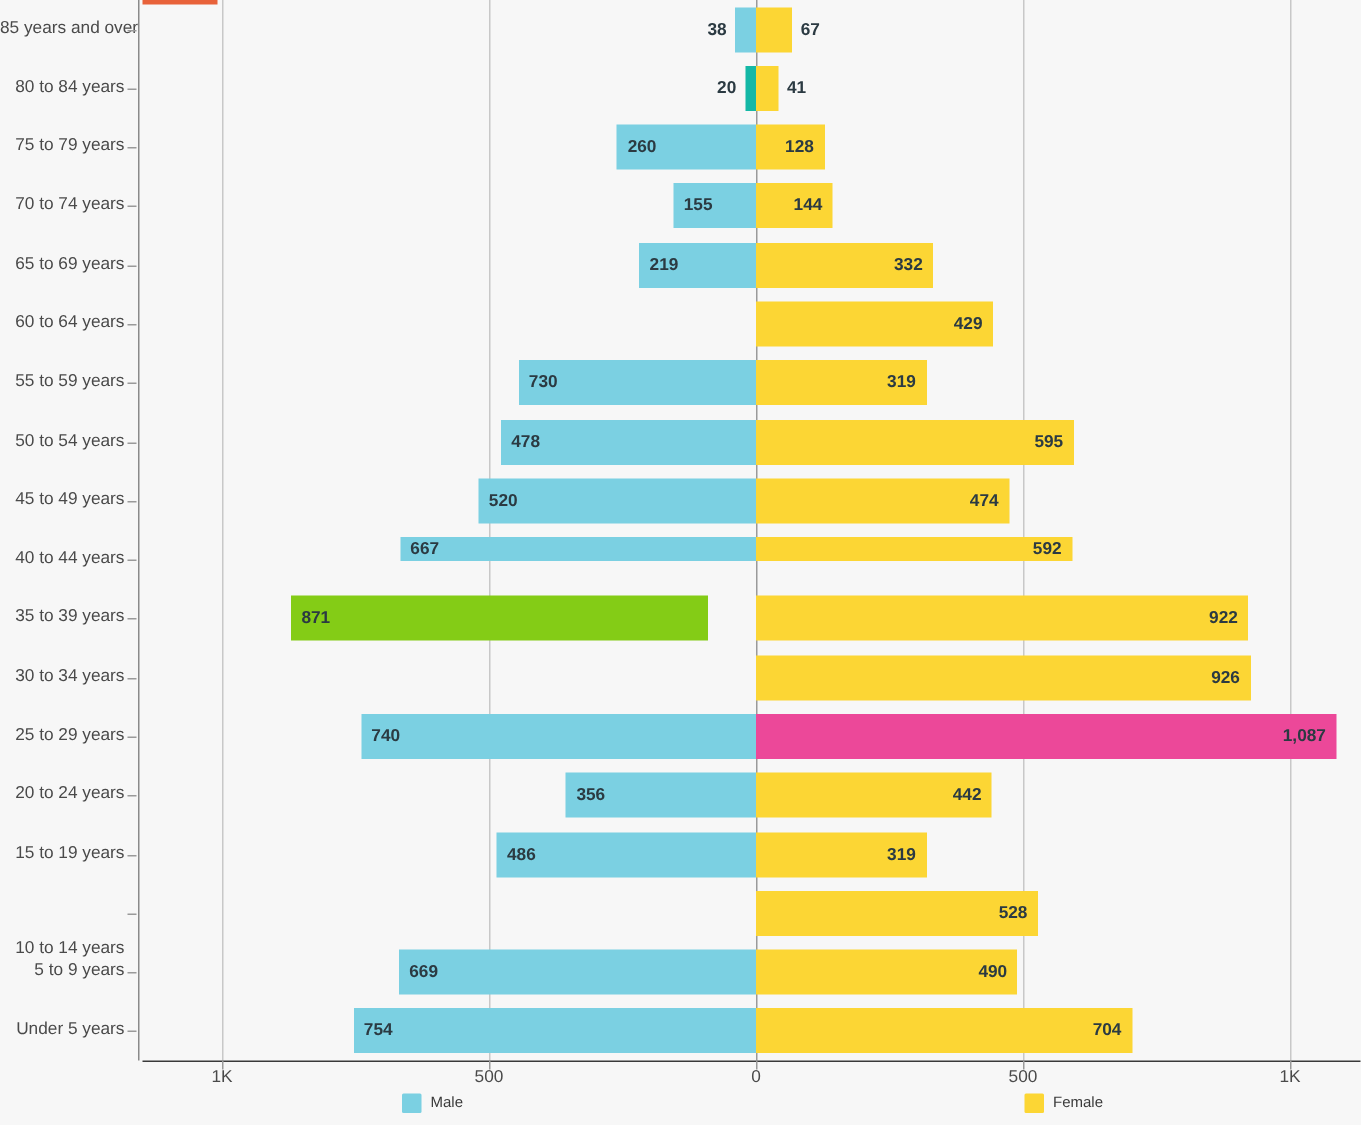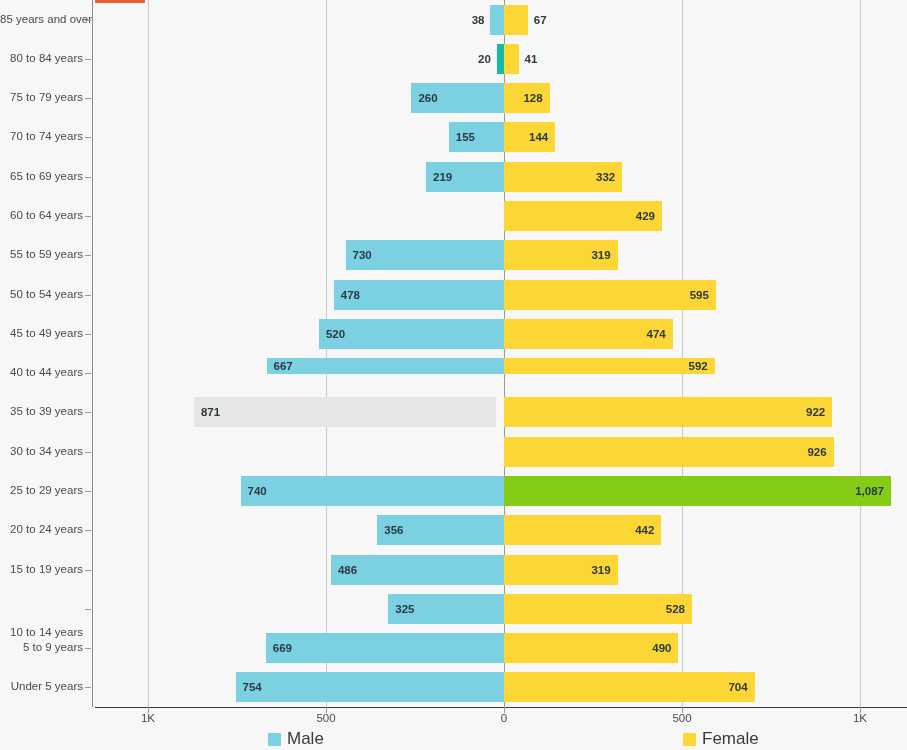--- a/index.html
+++ b/index.html
@@ -167,21 +167,21 @@
     display: flex;
     align-items: center;
     gap: 6px;
   }
   .legend-swatch {
     width: 13px;
     height: 13px;
     border-radius: 1px;
   }
   .legend-text {
-    font-size: 17px;
+    font-size: 10px;
     color: #3a3a3a;
   }
 </style>
 </head>
 <body>
 
 <div id="chart-root">
 
   <div id="top-accent"></div>
 
@@ -268,60 +268,57 @@
         </div>
         <div class="row" style="top: 358.139px; height: 16px;">
           <div class="bar male" style="left: 171.548px; width: 237.452px; background: rgb(123, 208, 226);">
             <span class="bar-label">667</span>
           </div>
           <div class="bar female" style="left: 409px; width: 210.752px; background: rgb(252, 214, 52);">
             <span class="bar-label">592</span>
           </div>
         </div>
         <div class="row" style="top: 397.417px; height: 30px;">
-          <div class="bar male" style="left: 98.924px; width: 302px; background: #e5e5e5;">
+          <div class="bar male" style="left: 98.924px; width: 278px; background: #84cc16;">
             <span class="bar-label">871</span>
           </div>
           <div class="bar female" style="left: 409px; width: 328.232px; background: rgb(252, 214, 52);">
             <span class="bar-label">922</span>
           </div>
         </div>
         <div class="row" style="top: 436.694px; height: 30px;">
           <div class="bar female" style="left: 409px; width: 329.656px; background: rgb(252, 214, 52);">
             <span class="bar-label">926</span>
           </div>
         </div>
         <div class="row" style="top: 475.972px; height: 30px;">
           <div class="bar male" style="left: 145.56px; width: 263.44px; background: rgb(123, 208, 226);">
             <span class="bar-label">740</span>
           </div>
-          <div class="bar female" style="left: 409px; width: 386.972px; background: #84cc16;">
+          <div class="bar female" style="left: 409px; width: 386.972px; background: #ec4899;">
             <span class="bar-label">1,087</span>
           </div>
         </div>
         <div class="row" style="top: 515.25px; height: 30px;">
           <div class="bar male" style="left: 282.264px; width: 126.736px; background: rgb(123, 208, 226);">
             <span class="bar-label">356</span>
           </div>
           <div class="bar female" style="left: 409px; width: 157.352px; background: rgb(252, 214, 52);">
             <span class="bar-label">442</span>
           </div>
         </div>
         <div class="row" style="top: 554.528px; height: 30px;">
           <div class="bar male" style="left: 235.984px; width: 173.016px; background: rgb(123, 208, 226);">
             <span class="bar-label">486</span>
           </div>
           <div class="bar female" style="left: 409px; width: 113.564px; background: rgb(252, 214, 52);">
             <span class="bar-label">319</span>
           </div>
         </div>
         <div class="row" style="top: 593.806px; height: 30px;">
-          <div class="bar male" style="left: 293.3px; width: 115.7px; background: rgb(123, 208, 226);">
-            <span class="bar-label">325</span>
-          </div>
           <div class="bar female" style="left: 409px; width: 187.968px; background: rgb(252, 214, 52);">
             <span class="bar-label">528</span>
           </div>
         </div>
         <div class="row" style="top: 633.083px; height: 30px;">
           <div class="bar male" style="left: 170.836px; width: 238.164px; background: rgb(123, 208, 226);">
             <span class="bar-label">669</span>
           </div>
           <div class="bar female" style="left: 409px; width: 174.44px; background: rgb(252, 214, 52);">
             <span class="bar-label">490</span>

